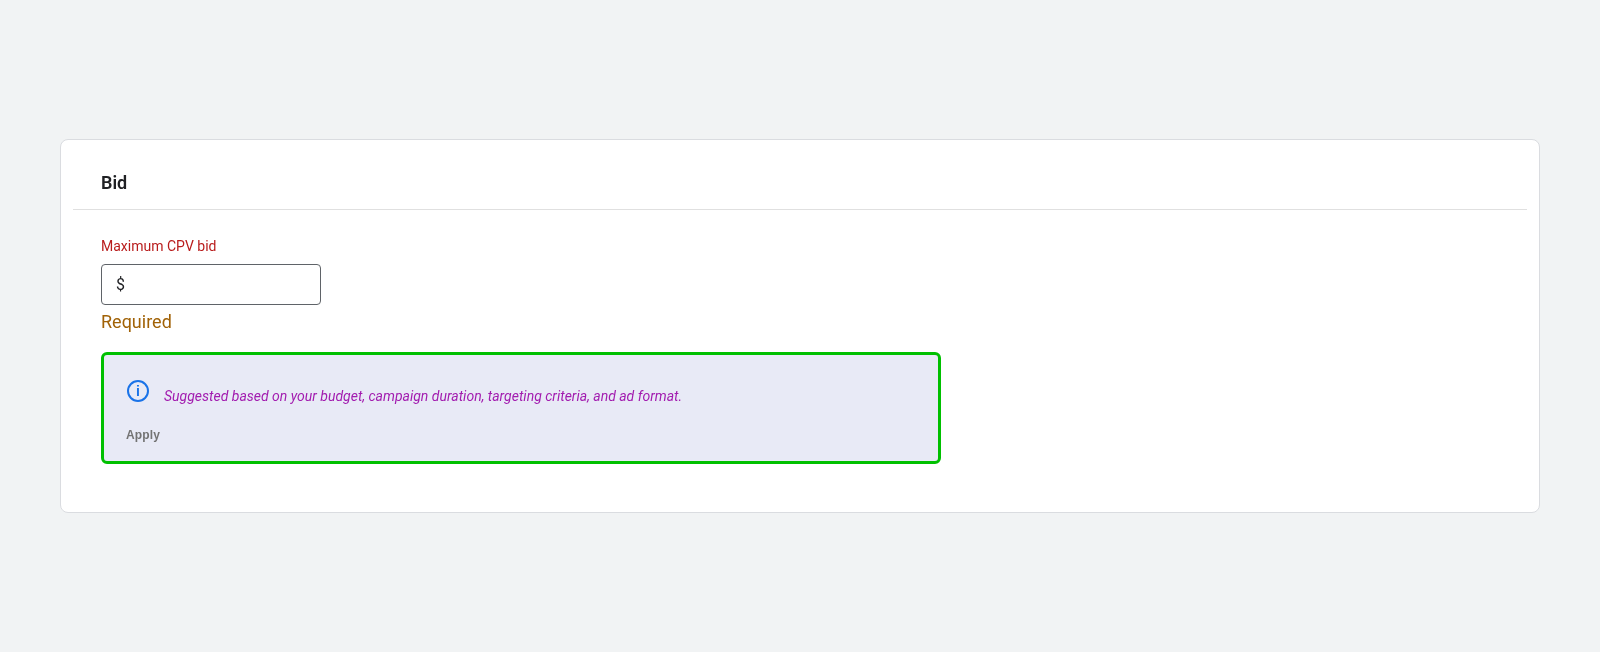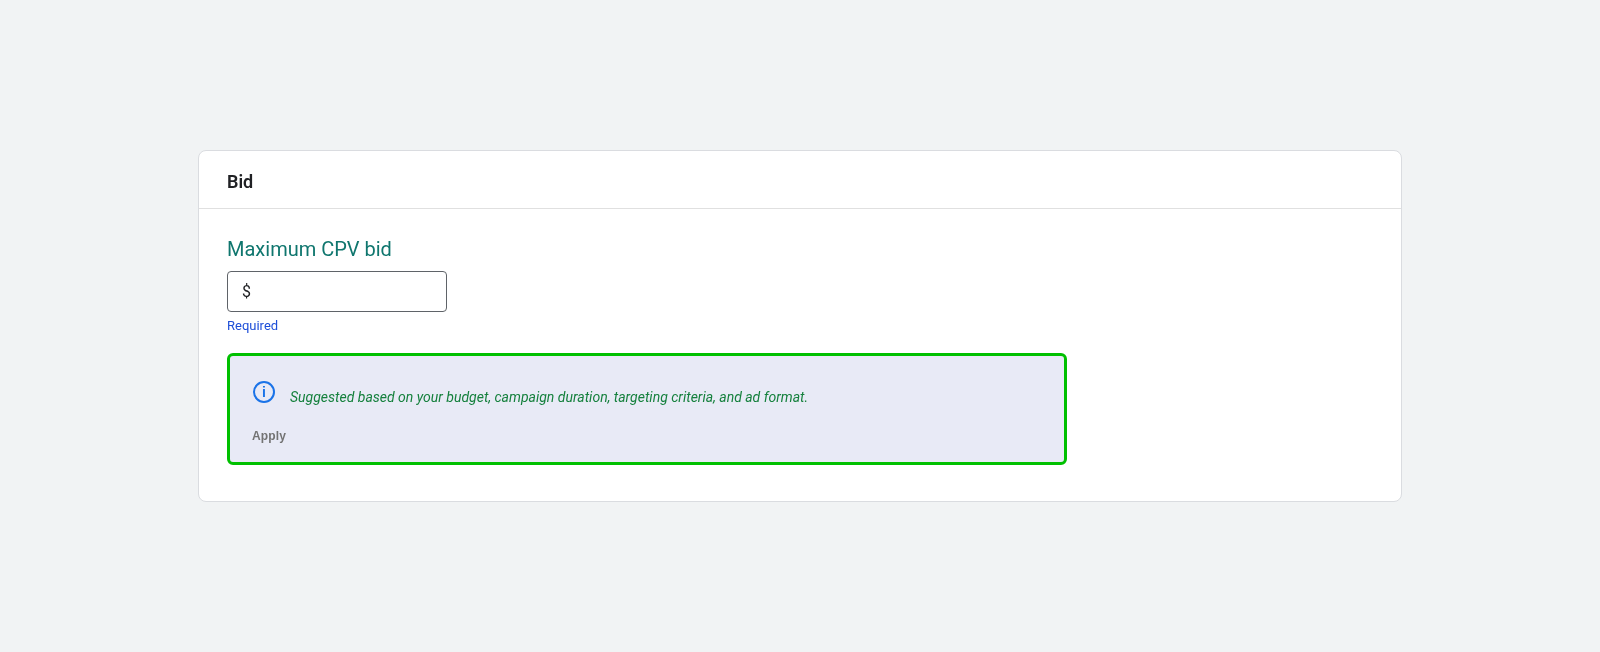--- a/index.html
+++ b/index.html
@@ -15,23 +15,23 @@
       justify-content: center;
       align-items: center;
       min-height: 100vh;
       padding: 20px;
     }
 
     .card {
       background: #ffffff;
       border-radius: 8px;
       border: 1px solid #dadce0;
-      width: 1204px;
+      width: 1480px;
       max-width: 100%;
-      padding: 0;
+      padding: 12px;
       overflow: hidden;
     }
 
     .card-header {
       padding: 20px 28px 16px 28px;
       border-bottom: 1px solid #e0e0e0;
     }
 
     .card-header h2 {
       font-size: 18px;
@@ -51,22 +51,22 @@
       padding-right: 40px;
     }
 
     .right-section {
       width: 320px;
       padding-left: 40px;
       border-left: 1px solid #e0e0e0;
     }
 
     .field-label {
-      font-size: 20px;
-      color: #0f766e;
+      font-size: 14px;
+      color: #b91c1c;
       margin-bottom: 10px;
     }
 
     .bid-input-wrapper {
       display: flex;
       align-items: center;
       border: 1px solid #5f6368;
       border-radius: 4px;
       width: 220px;
       padding: 10px 14px;
@@ -83,22 +83,22 @@
     .bid-input-wrapper input {
       border: none;
       outline: none;
       font-size: 16px;
       color: #202124;
       width: 100%;
       background: transparent;
     }
 
     .required-text {
-      font-size: 13px;
-      color: #1d4ed8;
+      font-size: 18px;
+      color: #a16207;
       margin-bottom: 20px;
     }
 
     .suggestion-box {
       border: 3px solid #00c000;
       border-radius: 6px;
       background-color: #e8eaf6;
       padding: 22px 22px 18px 22px;
       max-width: 840px;
     }
@@ -119,21 +119,21 @@
     }
 
     .suggestion-text {
       font-size: 14px;
       color: #202124;
       line-height: 1.6;
     }
 
     .suggestion-text .italic-note {
       font-style: italic;
-      color: #15803d;
+      color: #a21caf;
       display: block;
       margin-top: 8px;
     }
 
     .apply-button {
       font-size: 12px;
       color: #737373;
       background: none;
       border: none;
       cursor: pointer;

